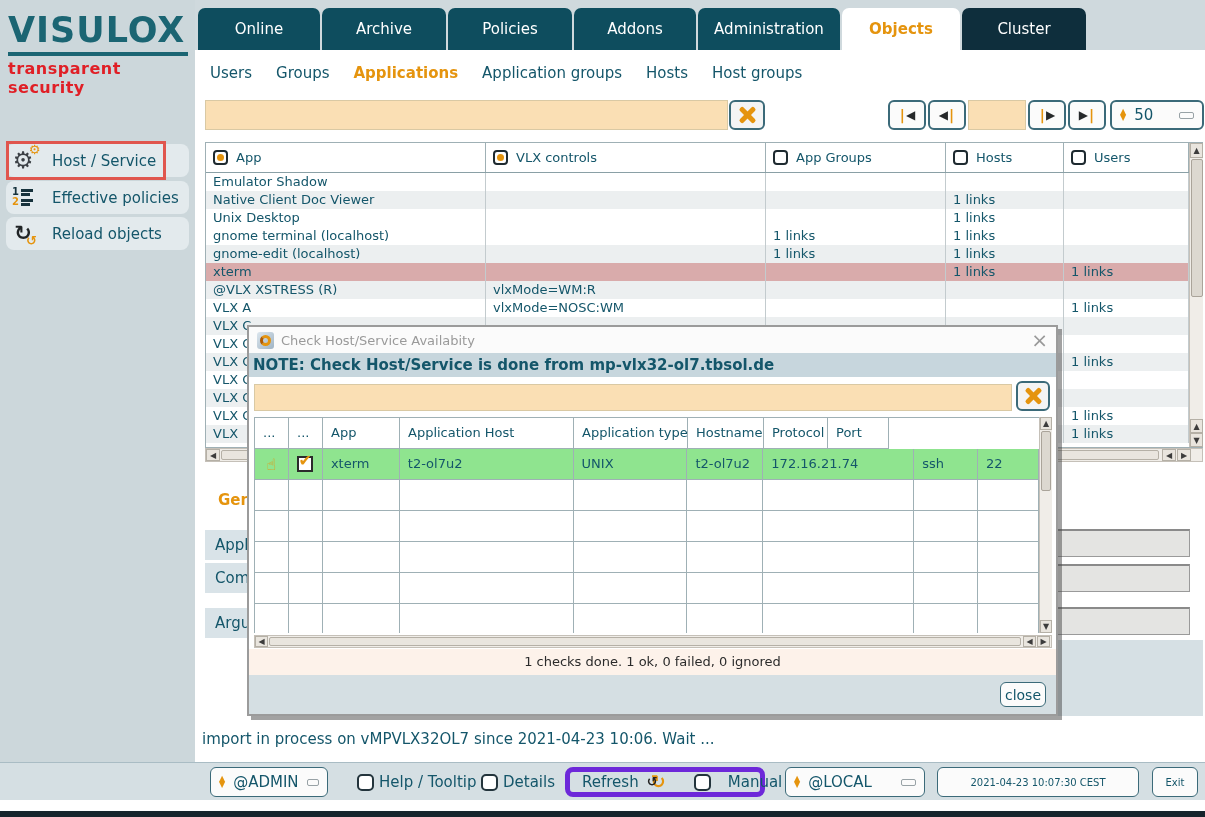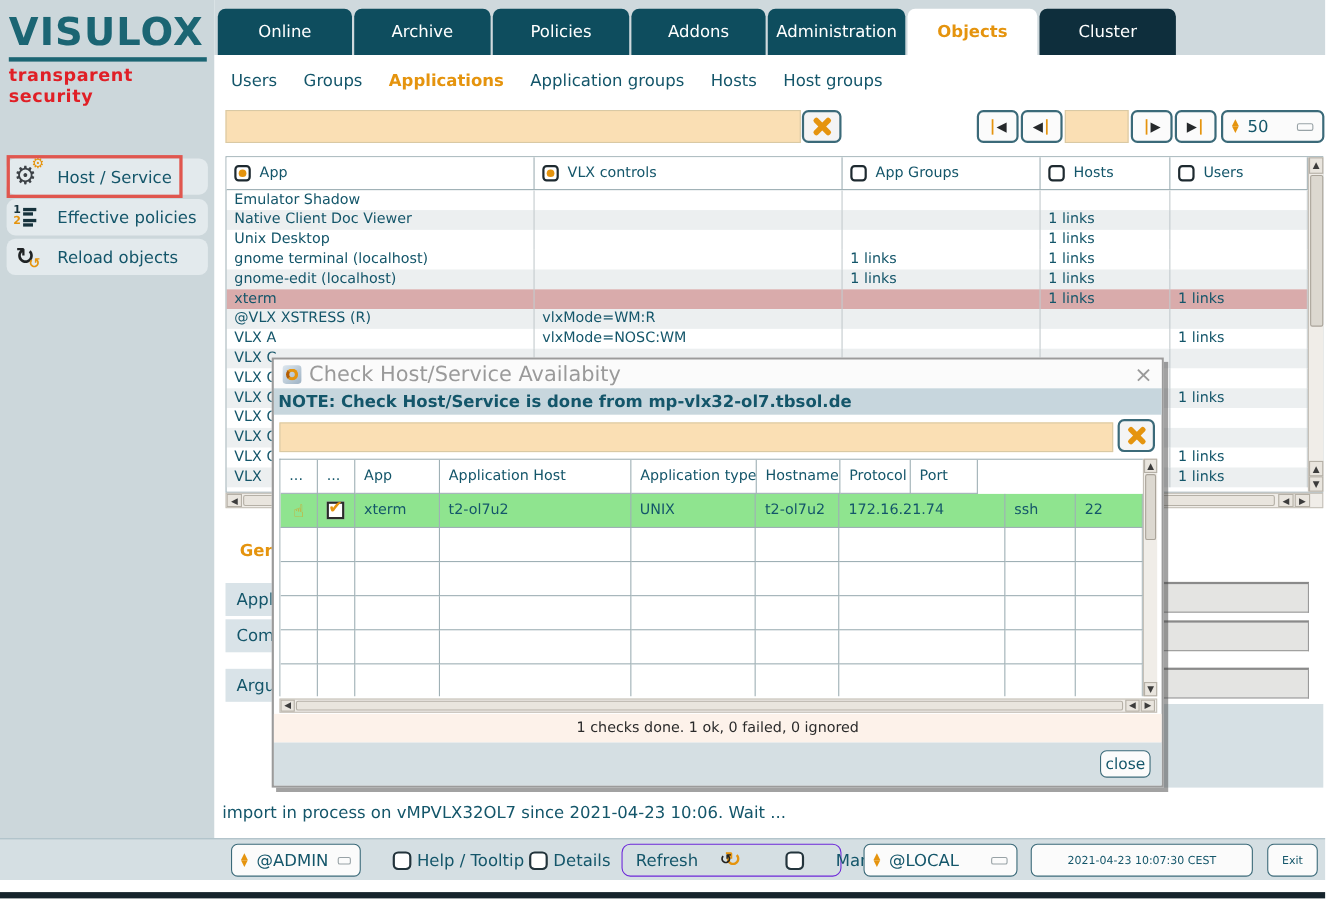--- a/index.html
+++ b/index.html
@@ -79,21 +79,21 @@
   .fld-box { position:absolute; left:855px; width:140px; height:28px; background:#e4e4e2; border:1px solid #9a9a9a; border-top:2px solid #8a8a8a; }
   #blue-panel { position:absolute; left:855px; top:590px; width:153px; height:76px; background:#d6e0e4; }
 
   #status-line { position:absolute; left:7px; top:680px; font-size:15px; color:#14566a; }
 
   
   #dialog { position:absolute; left:247px; top:325px; width:811px; height:391px; background:#fff; border:2px solid #9b9b9b; box-shadow:4px 4px 0 rgba(70,70,70,0.5); z-index:50; }
   #dlg-titlebar { position:absolute; left:0; top:0; width:100%; height:26px; background:#fbfbfb; display:flex; align-items:center; padding:0 8px; gap:7px; }
   #dlg-icon { width:17px; height:17px; border-radius:3px; background:linear-gradient(135deg,#dce6ee,#9fb3c4); position:relative; flex:none; }
   #dlg-icon::after { content:''; position:absolute; inset:3px; border:3px solid #e5940e; border-left-color:#b35c00; border-radius:50%; }
-  #dlg-title { font-size:19px; color:#9a9a9a; }
+  #dlg-title { font-size:13px; color:#9a9a9a; }
   #dlg-close { margin-left:auto; font-size:20px; color:#9a9a9a; cursor:pointer; line-height:1; }
   #dlg-note { position:absolute; left:0; top:26px; width:100%; height:24px; background:#c7d6dd; font-size:15px; font-weight:bold; color:#14566a; padding:3px 0 0 4px; }
   #dlg-filter { position:absolute; left:5px; top:57px; width:758px; height:27px; }
   #dlg-clear { left:767px; top:54px; width:34px; height:30px; }
 
   #dtable { position:absolute; left:5px; top:90px; width:785px; height:216px; border-left:1px solid #9fb0b5; border-top:1px solid #9fb0b5; overflow:hidden; }
   .drow { display:flex; height:31px; background:#fff; }
   .drow.head .dcell { font-size:13px; color:#14566a; }
   .drow.ok { background:#8fe48f; }
   .dcell { border-right:1px solid #9fb0b5; border-bottom:1px solid #9fb0b5; height:100%; padding:7px 0 0 8px; font-size:13px; color:#14566a; overflow:hidden; white-space:nowrap; }
@@ -107,39 +107,39 @@
   #dlg-footer { position:absolute; left:0; top:348px; width:100%; height:39px; background:#d5dfe3; }
   #dlg-close-btn { position:absolute; right:10px; top:7px; width:46px; height:25px; background:#fbfbfb; border:1px solid #3b6a79; border-radius:6px; font-size:14px; color:#14566a; display:flex; align-items:center; justify-content:center; cursor:pointer; }
 
   
   #footerbar { position:absolute; left:0; top:762px; width:1205px; height:38px; background:#d5dfe3; border-top:1px solid #a9bcc4; }
   .fctl { position:absolute; top:4px; height:30px; }
   .select-btn { background:#fbfbfb; border:1px solid #3b6a79; border-radius:6px; display:flex; align-items:center; gap:8px; padding:0 8px; font-size:15px; color:#14566a; cursor:pointer; }
   .fcheck { width:17px; height:17px; border:2px solid #23343c; border-radius:5px; background:#fff; flex:none; cursor:pointer; }
   .flabel { font-size:15px; color:#14566a; margin-left:5px; }
   .cbwrap { display:flex; align-items:center; }
-  #refresh-group { left:565px; width:200px; background:transparent; border:1px solid #6d28d9; border-radius:8px; display:flex; align-items:center; padding:0 12px; gap:24px; }
+  #refresh-group { left:565px; width:200px; background:transparent; border:5px solid #6d28d9; border-radius:8px; display:flex; align-items:center; padding:0 12px; gap:12px; }
   #refresh-label { font-size:15px; color:#14566a; cursor:pointer; }
   .refresh-ico { position:relative; font-size:18px; font-weight:bold; color:#e5940e; line-height:1; cursor:pointer; }
   .refresh-ico .k { position:absolute; left:-4px; top:2px; font-size:13px; color:#222; }
   .plain-btn { background:#fbfbfb; border:1px solid #3b6a79; border-radius:6px; font-size:10px; color:#14566a; display:flex; align-items:center; justify-content:center; cursor:pointer; }
 
   #bottombar { position:absolute; left:0; top:811px; width:1205px; height:6px; background:#16242c; }
 </style>
 </head>
 <body>
 
 <div id="screen">
 
   <div id="topbar">
     <div class="tab" style="width:122px">Online</div>
     <div class="tab" style="width:124px">Archive</div>
     <div class="tab" style="width:124px">Policies</div>
     <div class="tab" style="width:122px">Addons</div>
-    <div class="tab" style="width:125px">Administration</div>
+    <div class="tab" style="width:142px">Administration</div>
     <div class="tab active" style="width:118px">Objects</div>
     <div class="tab dark" style="width:124px">Cluster</div>
   </div>
 
   <div id="sidebar">
     <div id="logo">
       <div id="logo-title">VISULOX</div>
       <div id="logo-sub">transparent security</div>
     </div>
     <div class="side-item" style="top:144px">

